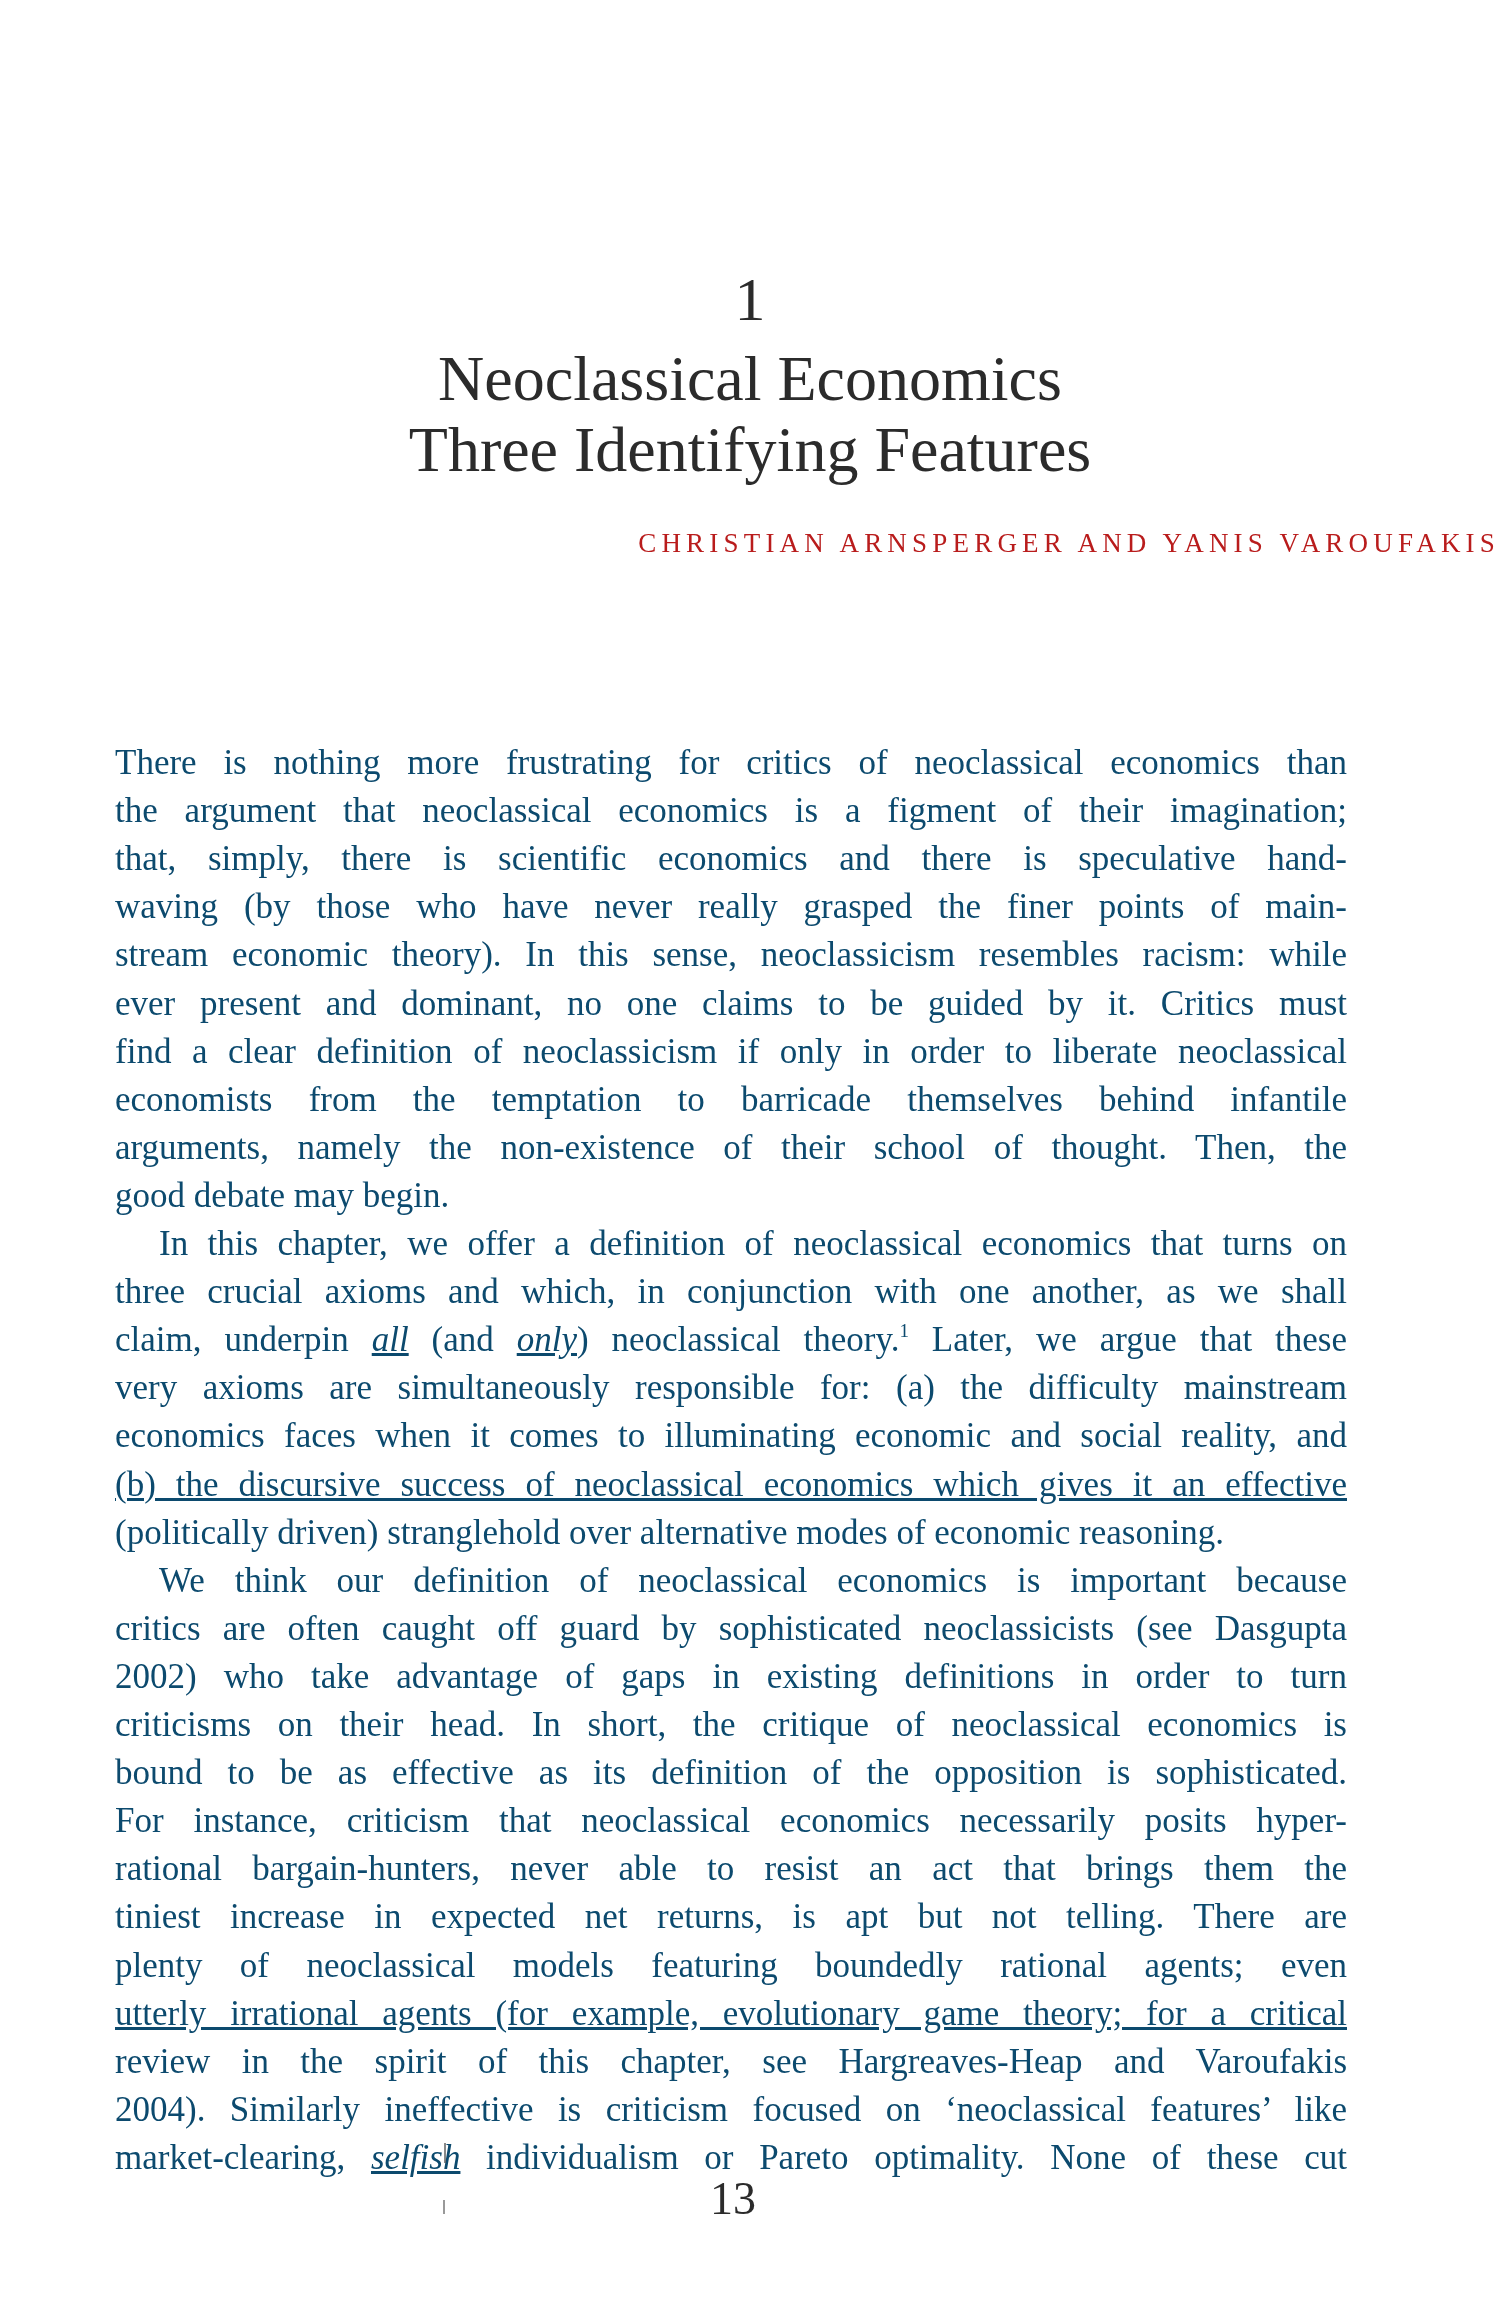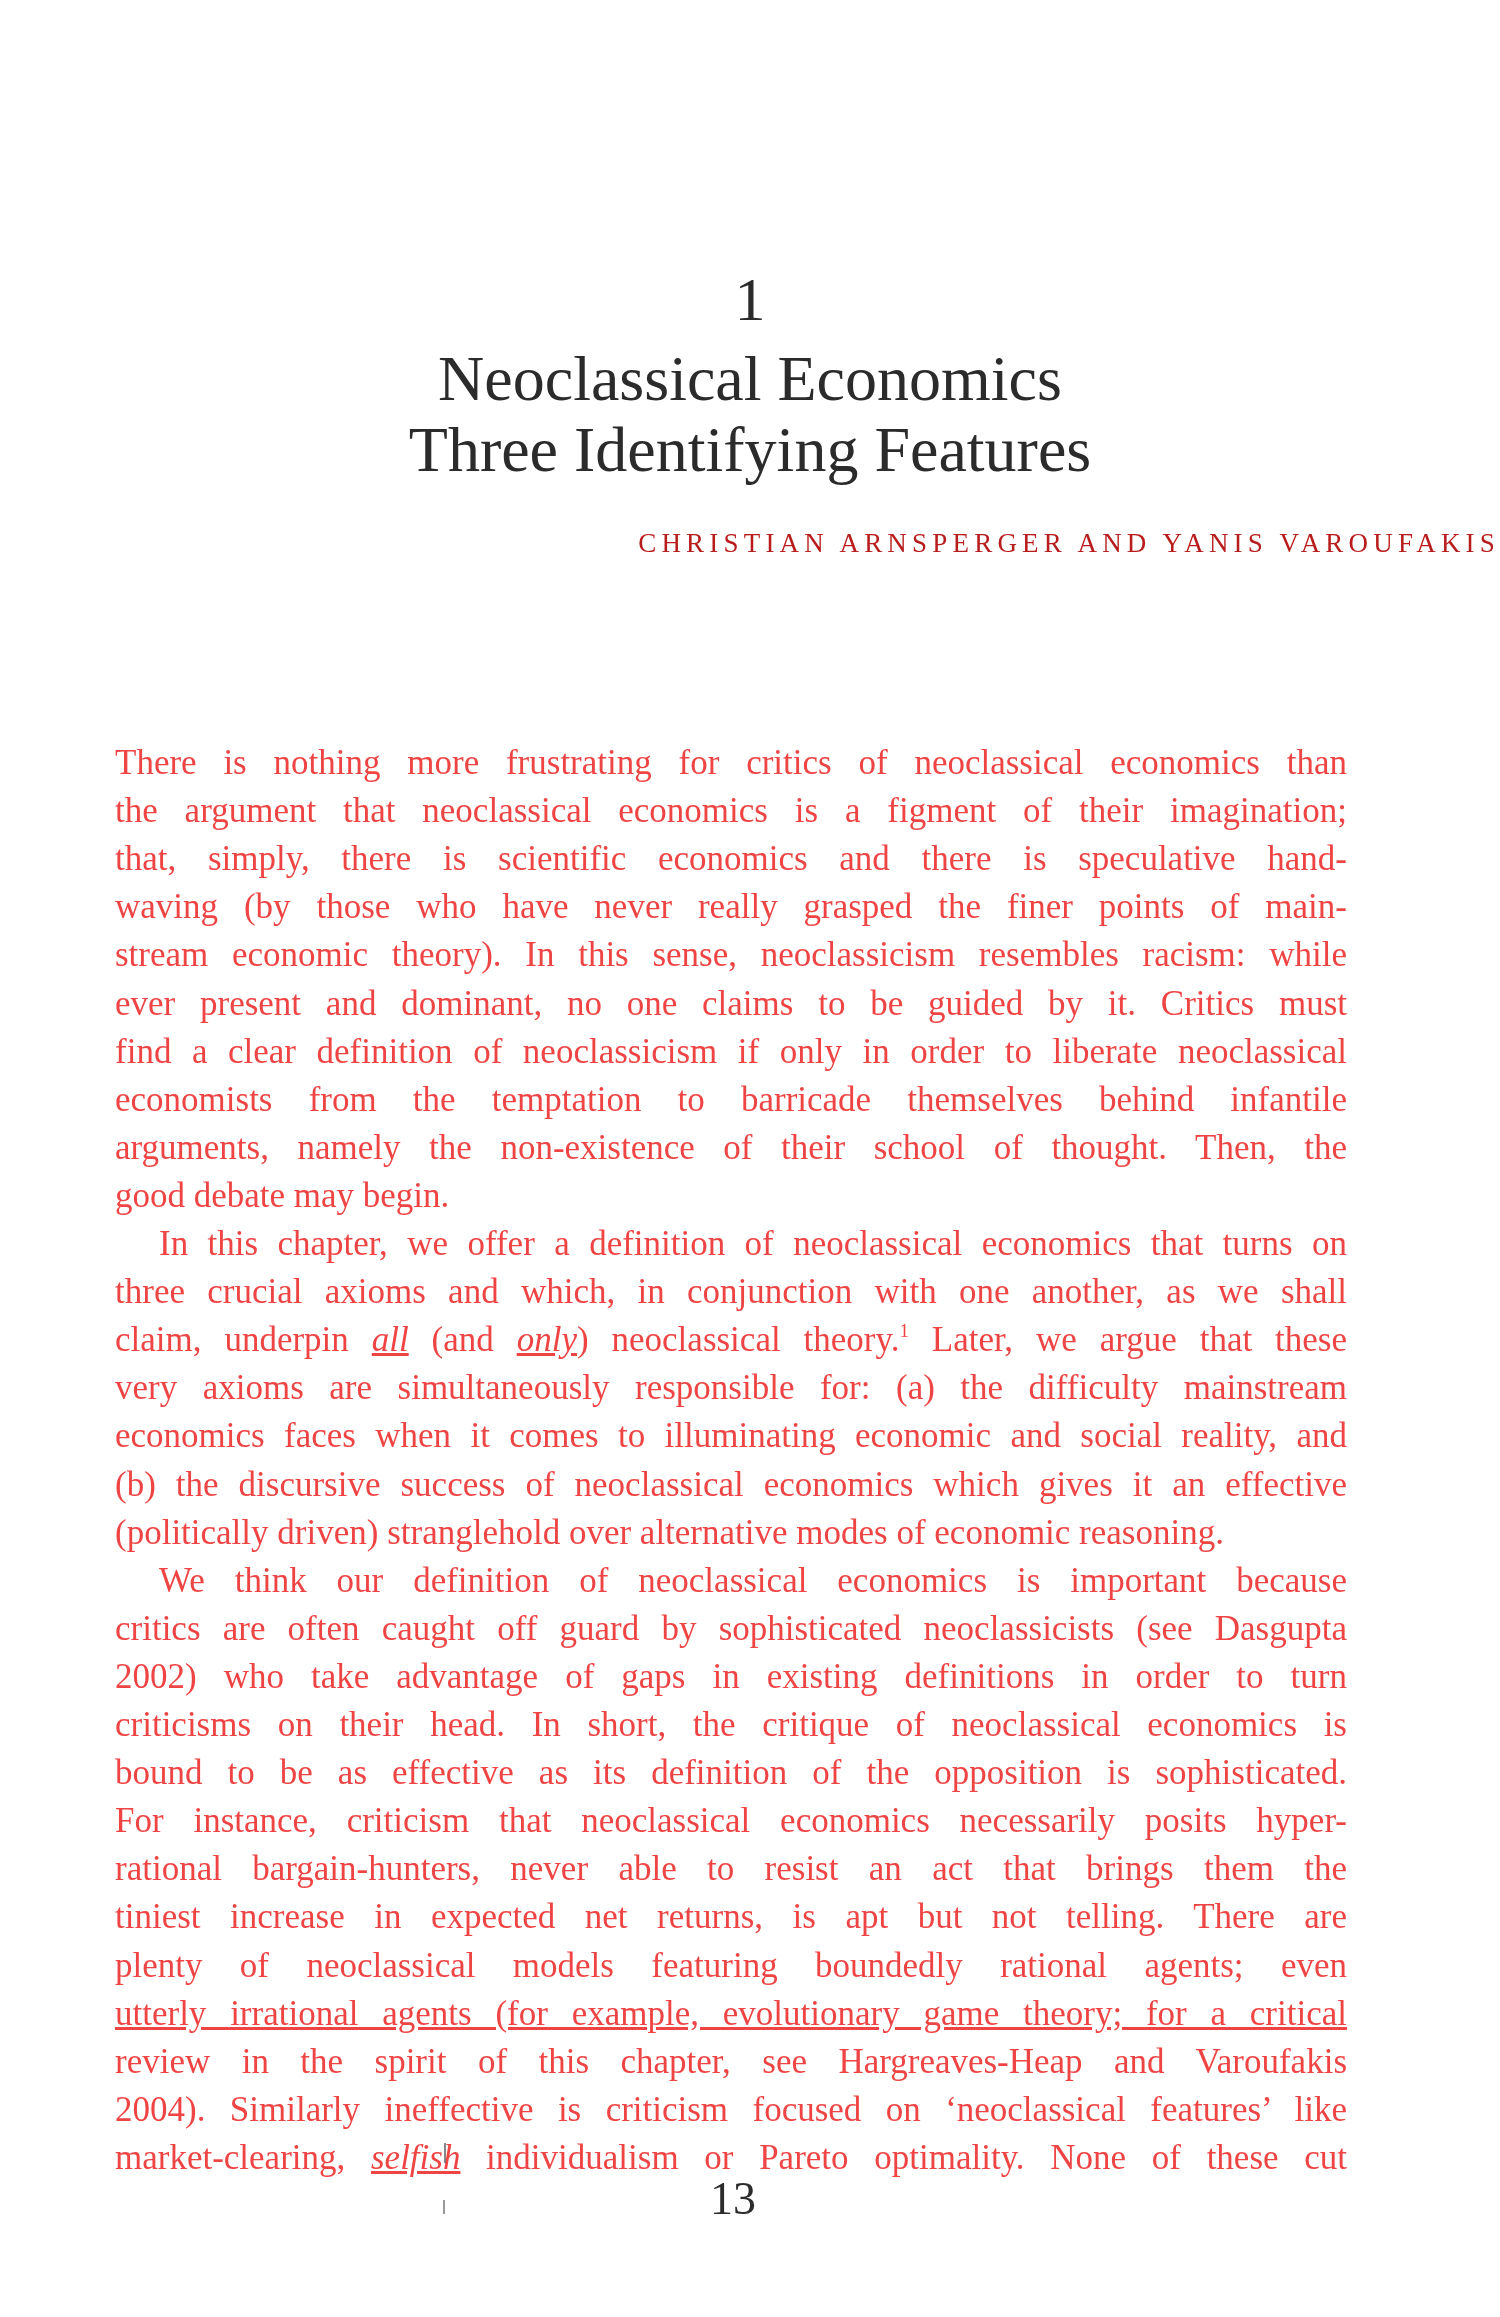--- a/index.html
+++ b/index.html
@@ -3,21 +3,21 @@
 <meta charset="utf-8">
 <style>
   html, body { margin: 0; padding: 0; background: #ffffff; }
   body { width: 1500px; height: 2317px; position: relative; overflow: hidden; }
   .page { position: absolute; left: 0; top: 0; width: 1500px; height: 2317px; background: #ffffff; color: #2a2a2a; font-family: "Liberation Serif", "DejaVu Serif", serif; }
   .chapter-num { position: absolute; left: 0; width: 1500px; top: 268px; text-align: center; font-size: 62px; line-height: 62px; color: #2b2b2b; }
   .title-line { position: absolute; left: 0; width: 1500px; text-align: center; font-size: 64px; line-height: 58px; color: #2b2b2b; white-space: nowrap; }
   .title-1 { top: 350px; }
   .title-2 { top: 421px; }
   .authors { position: absolute; left: 0; width: 1500px; top: 528px; text-align: right; font-size: 27px; line-height: 30px; letter-spacing: 5.2px; color: #b91c1c; white-space: nowrap; }
-  .body-line { position: absolute; left: 115px; width: 1232px; font-size: 35px; line-height: 40px; height: 40px; text-align: justify; text-align-last: justify; white-space: nowrap; overflow: visible; color: #ef4444; }
+  .body-line { position: absolute; left: 115px; width: 1232px; font-size: 35px; line-height: 40px; height: 40px; text-align: justify; text-align-last: justify; white-space: nowrap; overflow: visible; color: #0c4a6e; }
   .body-line.last { text-align: left; text-align-last: left; }
   .body-line.indent { padding-left: 44px; width: 1188px; }
   .body-line span.jw { display: block; white-space: normal; }
   .fn { font-size: 19px; vertical-align: 14px; line-height: 0; }
   em { font-style: italic; text-decoration: underline; }
   .page-number { position: absolute; left: 0; width: 1466px; top: 2180px; text-align: center; font-size: 46px; line-height: 38px; color: #2b2b2b; }
   .scan-mark { position: absolute; width: 2px; background: #555; }
 </style>
 </head>
 <body>
@@ -42,21 +42,21 @@
     <div class="body-line" style="top: 1127.8px; white-space: normal;">arguments, namely the non-existence of their school of thought. Then, the</div>
     <div class="body-line last" style="top: 1175.9px;">good debate may begin.</div>
 
     <div class="body-line indent" style="top: 1224px; white-space: normal;">In this chapter, we offer a definition of neoclassical economics that turns on</div>
     <div class="body-line" style="top: 1272.1px; white-space: normal;">three crucial axioms and which, in conjunction with one another, as we shall</div>
     <div class="body-line" style="top: 1320.2px; white-space: normal;">
         <span class="jw"><span>claim, underpin </span><em>all</em><span> (and </span><em>only</em><span>) neoclassical theory.</span><sup class="fn">1</sup><span> Later, we argue that these</span></span>
       </div>
     <div class="body-line" style="top: 1368.3px; white-space: normal;">very axioms are simultaneously responsible for: (a) the difficulty mainstream</div>
     <div class="body-line" style="top: 1416.4px; white-space: normal;">economics faces when it comes to illuminating economic and social reality, and</div>
-    <div class="body-line" style="top: 1464.5px; white-space: normal;">(b) the discursive success of neoclassical economics which gives it an effective</div>
+    <div class="body-line" style="top: 1464.5px; white-space: normal; text-decoration: underline;">(b) the discursive success of neoclassical economics which gives it an effective</div>
     <div class="body-line last" style="top: 1512.6px;">(politically driven) stranglehold over alternative modes of economic reasoning.</div>
 
     <div class="body-line indent" style="top: 1560.7px; white-space: normal;">We think our definition of neoclassical economics is important because</div>
     <div class="body-line" style="top: 1608.8px; white-space: normal;">critics are often caught off guard by sophisticated neoclassicists (see Dasgupta</div>
     <div class="body-line" style="top: 1656.9px; white-space: normal;">2002) who take advantage of gaps in existing definitions in order to turn</div>
     <div class="body-line" style="top: 1705px; white-space: normal;">criticisms on their head. In short, the critique of neoclassical economics is</div>
     <div class="body-line" style="top: 1753.1px; white-space: normal;">bound to be as effective as its definition of the opposition is sophisticated.</div>
     <div class="body-line" style="top: 1801.2px; white-space: normal;">For instance, criticism that neoclassical economics necessarily posits hyper-</div>
     <div class="body-line" style="top: 1849.3px; white-space: normal;">rational bargain-hunters, never able to resist an act that brings them the</div>
     <div class="body-line" style="top: 1897.4px; white-space: normal;">tiniest increase in expected net returns, is apt but not telling. There are</div>

